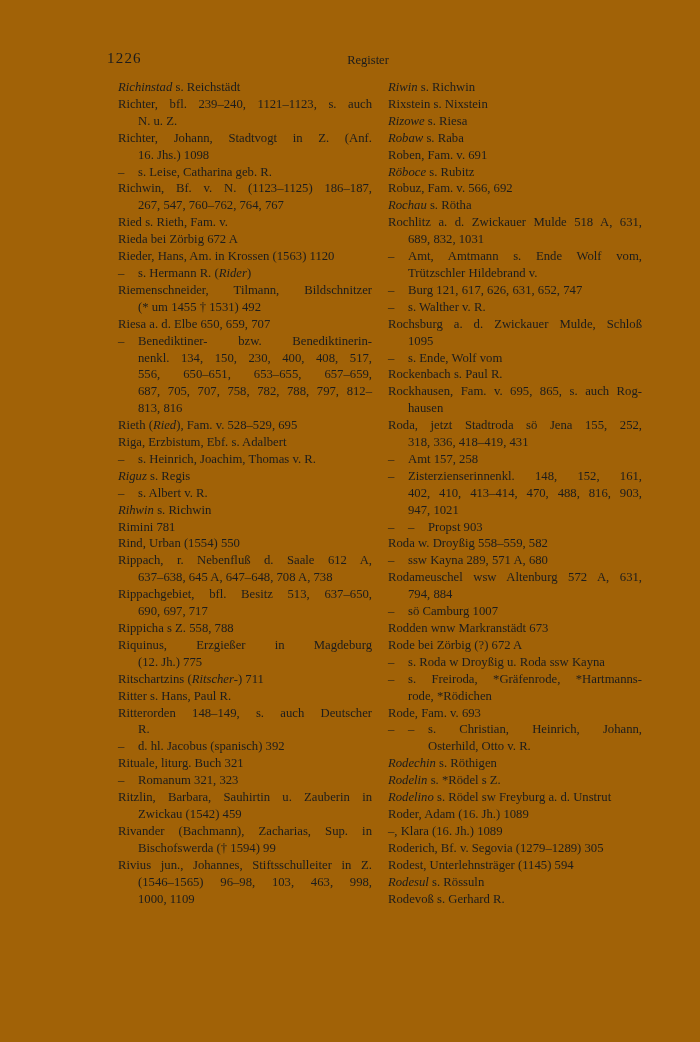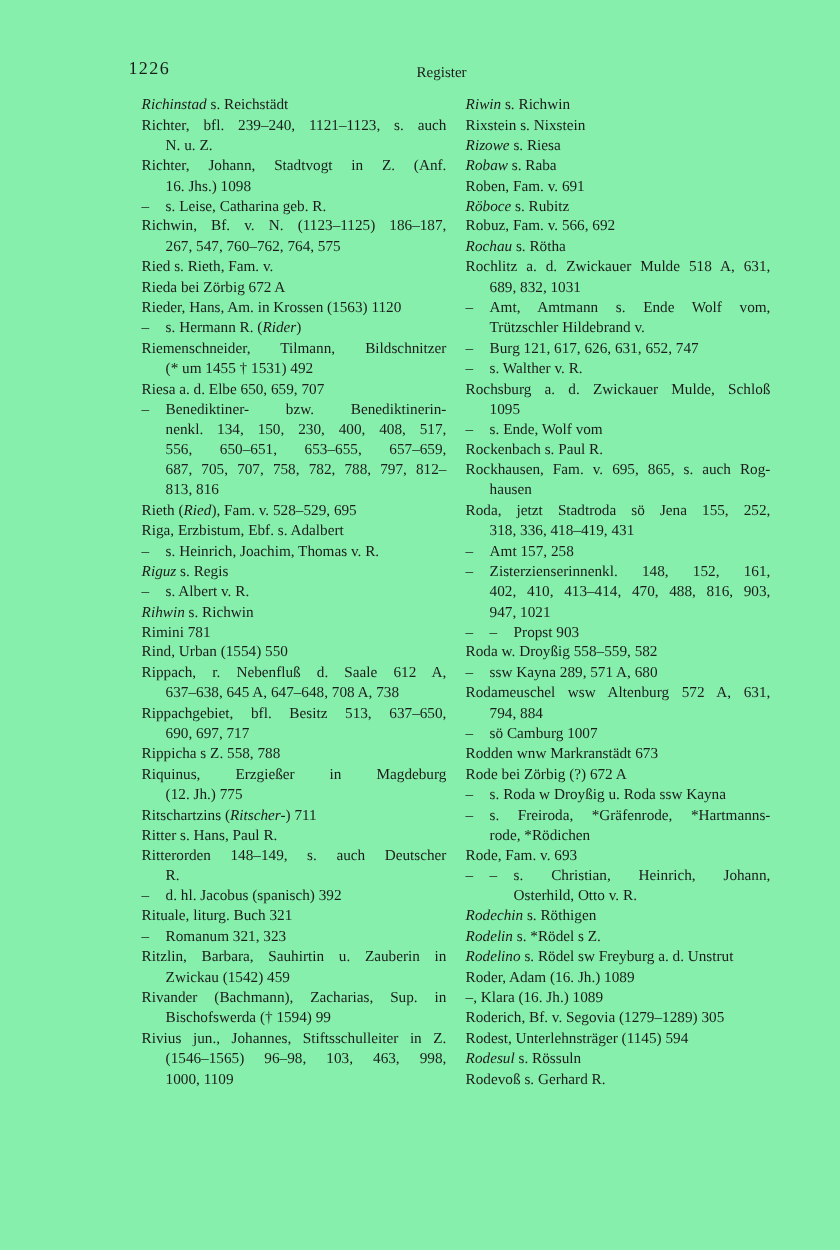--- a/index.html
+++ b/index.html
@@ -1,20 +1,20 @@
 <!DOCTYPE html>
 <html><head>
 <meta charset="utf-8">
 <style>
   html, body { margin: 0; padding: 0; background: #ffffff; }
   .page {
     position: relative;
     width: 700px;
     height: 1042px;
-    background: #86efac;
+    background: #a16207;
     color: #1c1c1c;
     font-family: "Liberation Serif", "DejaVu Serif", serif;
     overflow: hidden;
   }
   .pagenum {
     position: absolute;
     left: 107px;
     top: 50px;
     font-size: 15px;
     letter-spacing: 1.2px;
@@ -63,21 +63,21 @@
       </div>
       <div class="entry">
         <div class="line just"><span>Richter, Johann, Stadtvogt in Z. (Anf.</span></div>
         <div class="line cont"><span>16. Jhs.) 1098</span></div>
       </div>
       <div class="entry">
         <div class="line"><span class="dash">–</span><span>s. Leise, Catharina geb. R.</span></div>
       </div>
       <div class="entry">
         <div class="line just"><span>Richwin, Bf. v. N. (1123–1125) 186–187,</span></div>
-        <div class="line cont"><span>267, 547, </span><span class="b">760–762</span><span>, 764, 575</span></div>
+        <div class="line cont"><span>267, 547, </span><span class="b">760–762</span><span>, 764, 767</span></div>
       </div>
       <div class="entry">
         <div class="line"><span>Ried s. Rieth, Fam. v.</span></div>
       </div>
       <div class="entry">
         <div class="line"><span>Rieda bei Zörbig 672 A</span></div>
       </div>
       <div class="entry">
         <div class="line"><span>Rieder, Hans, Am. in Krossen (1563) 1120</span></div>
       </div>

